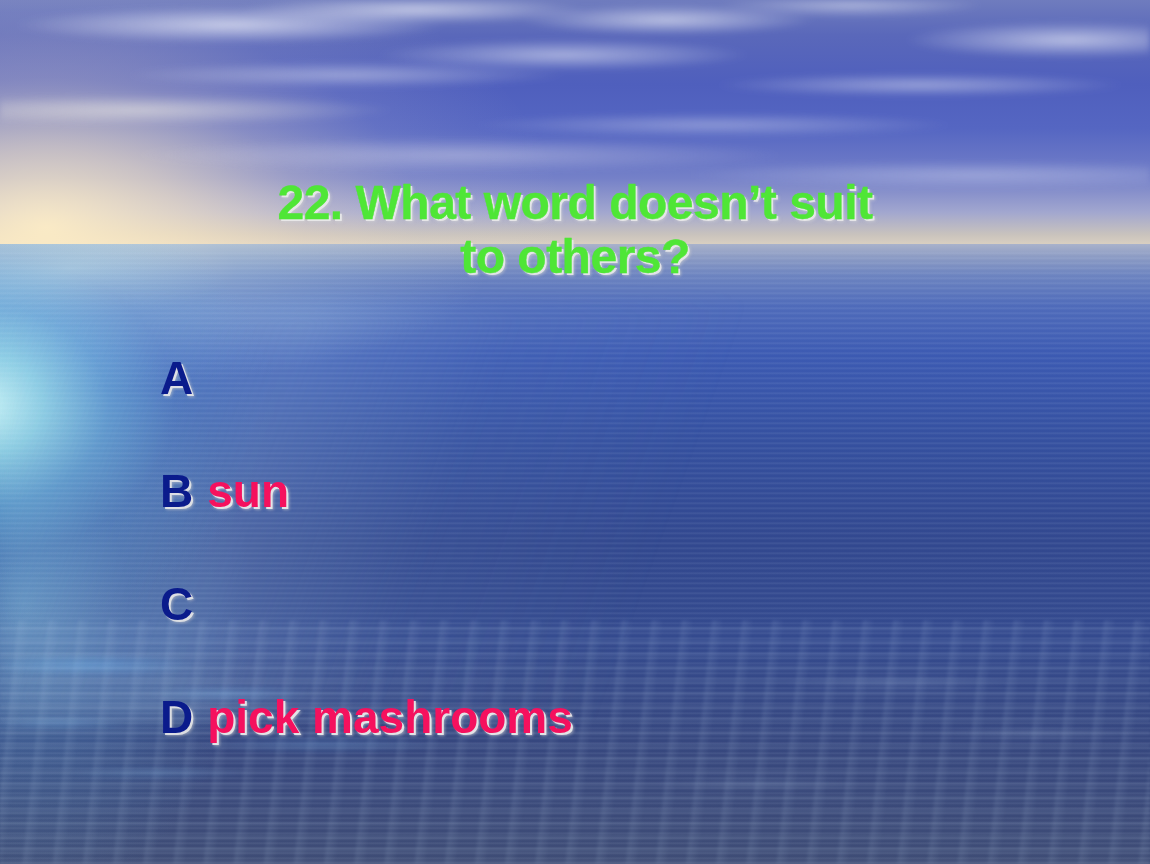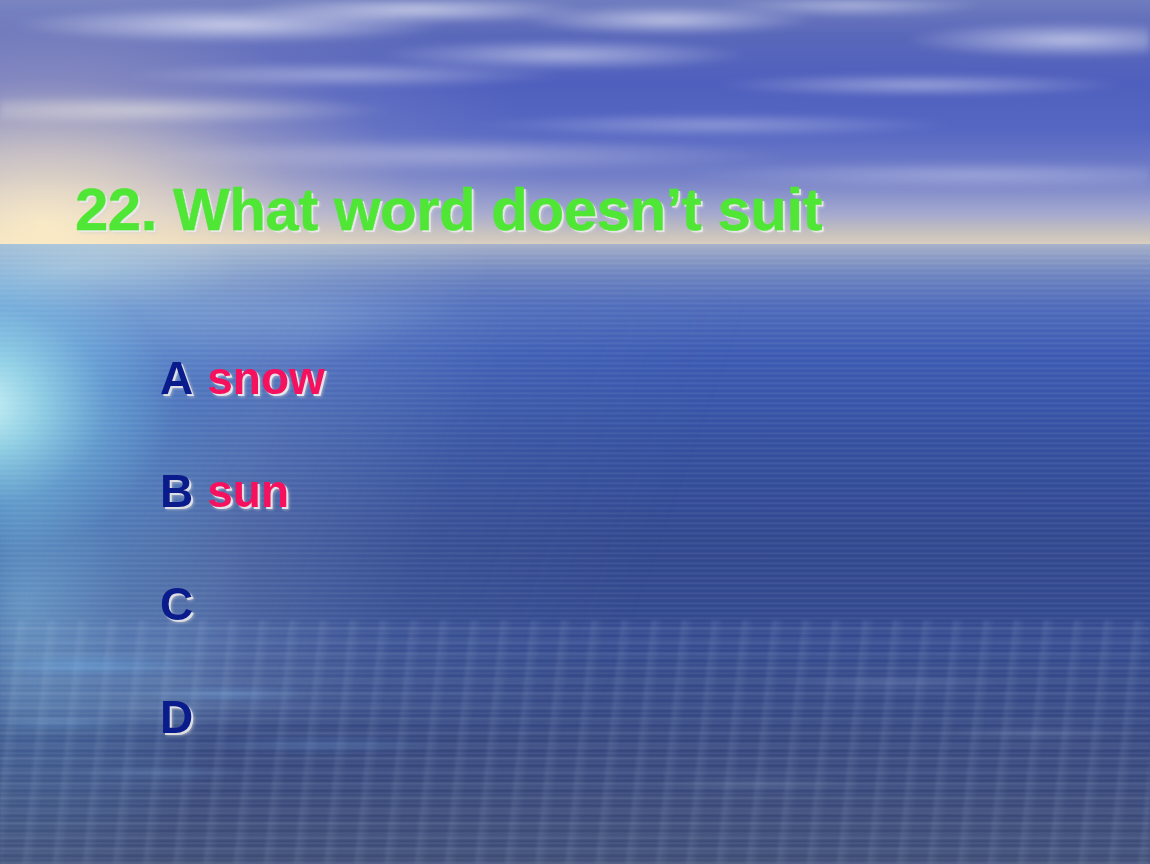--- a/index.html
+++ b/index.html
@@ -186,22 +186,22 @@
     top: 0;
     width: 100%;
     height: 100%;
   }
 
   .title {
     position: absolute;
     left: 75px;
     top: 176px;
     width: 1000px;
-    text-align: left;
-    font-size: 60px;
+    text-align: center;
+    font-size: 48px;
     line-height: 1.12;
     font-weight: bold;
     letter-spacing: -0.5px;
     color: #4fe636;
     text-shadow:
       2px 2px 0 rgba(236,236,236,0.85),
       3px 3px 3px rgba(210,210,210,0.60);
     -webkit-text-stroke: 0.4px #4fe636;
   }
 
@@ -253,37 +253,38 @@
   <div class="bg-layer sea-sweep"></div>
   <div class="bg-layer ripples"></div>
   <div class="bg-layer waves"></div>
   <div class="bg-layer wave-highlights"></div>
 
   <div class="content">
 
     <div class="title">
       <span>22. What word doesn’t suit</span>
       <br>
+      <span>to others?</span>
     </div>
 
     <div class="options">
 
       <div class="option">
         <span class="opt-letter">A</span>
-        <span class="opt-text">snow</span>
       </div>
 
       <div class="option">
         <span class="opt-letter">B</span>
         <span class="opt-text">sun</span>
       </div>
 
       <div class="option">
         <span class="opt-letter">C</span>
       </div>
 
       <div class="option">
         <span class="opt-letter">D</span>
+        <span class="opt-text">pick mashrooms</span>
       </div>
 
     </div>
   </div>
 </div>
 
 </body></html>

